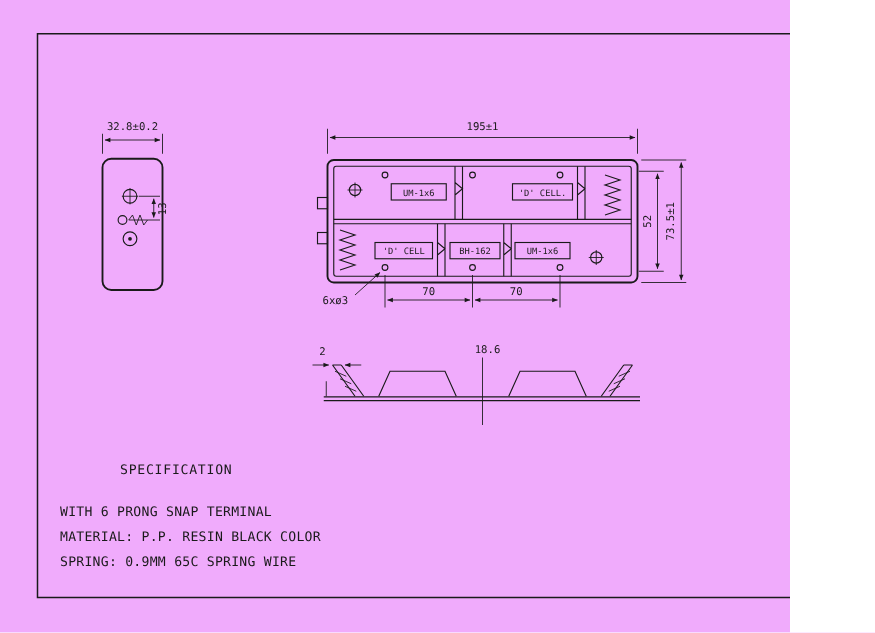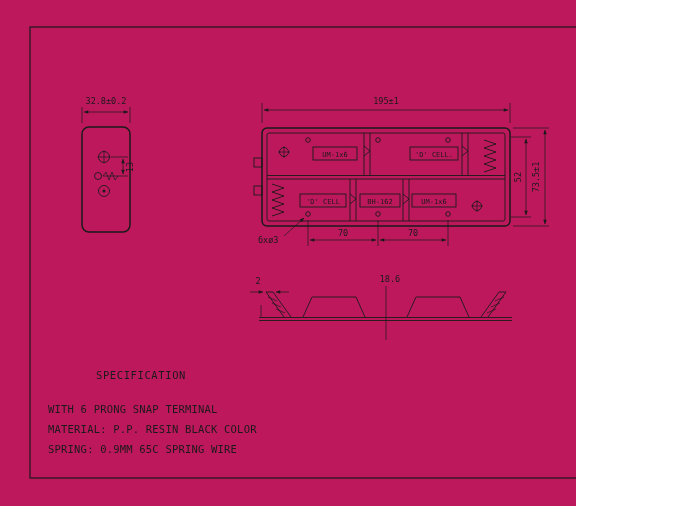--- a/index.html
+++ b/index.html
@@ -1,16 +1,16 @@
 <!DOCTYPE html>
 <html><head>
 <meta charset="utf-8">
 <style>
   html,body{margin:0;padding:0;background:#ffffff;}
-  .page{width:576px;height:506px;background:#be185d;position:relative;overflow:hidden;
+  .page{width:632px;height:506px;background:#f0abfc;position:relative;overflow:hidden;
         font-family:"DejaVu Sans Mono","Liberation Mono",monospace;}
   svg{display:block;}
   .ln{fill:none;stroke:#1a1a1a;stroke-linecap:butt;stroke-linejoin:miter;}
   .w15{stroke-width:1.5;}
   .w12{stroke-width:1.2;}
   .w09{stroke-width:0.9;}
   .w07{stroke-width:0.7;}
   text{fill:#1a1a1a;font-family:"DejaVu Sans Mono","Liberation Mono",monospace;}
   .dim{font-size:8.5px;}
   .lbl{font-size:7px;}

